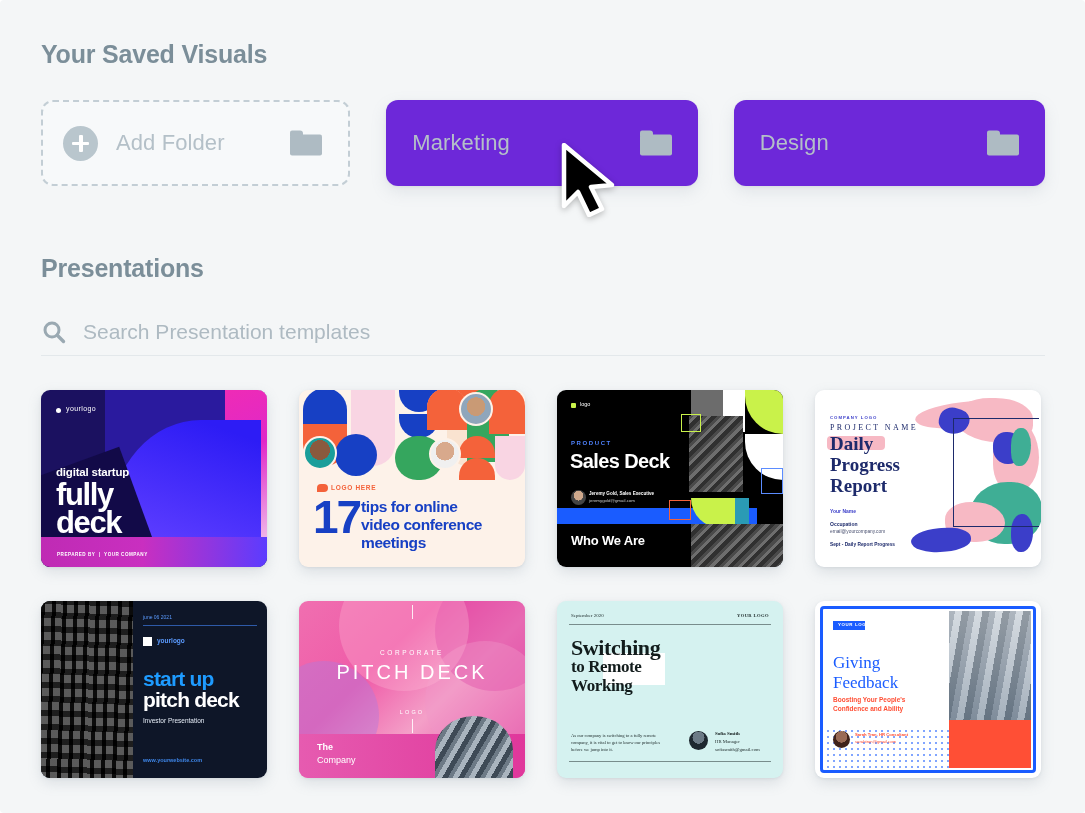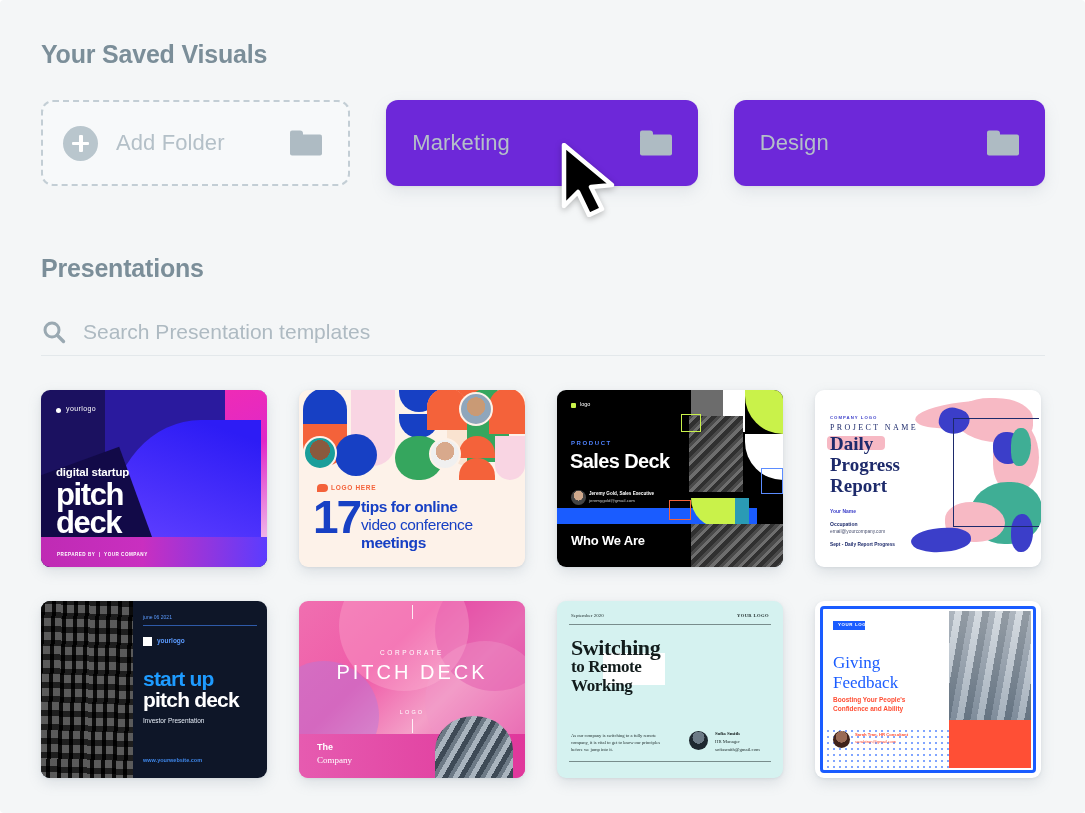--- a/index.html
+++ b/index.html
@@ -282,21 +282,21 @@
 
     <div class="thumb t1">
       <div class="wave-white"></div>
       <div class="wave-pink"></div>
       <div class="wave-navy"></div>
       <div class="wave-blue"></div>
       <div class="dark-corner"></div>
       <div class="logo-dot"></div>
       <div class="tt" style="left:25px;top:15px;font-size:7px;color:#fff;letter-spacing:.4px;">yourlogo</div>
       <div class="tt" style="left:15px;top:76px;font-size:11.5px;color:#fff;font-weight:bold;letter-spacing:-.2px;">digital startup</div>
-      <div class="tt" style="left:15px;top:89px;font-size:31px;line-height:31px;color:#fff;font-weight:bold;letter-spacing:-1.4px;">pitch</div>
+      <div class="tt" style="left:15px;top:89px;font-size:31px;line-height:31px;color:#fff;font-weight:bold;letter-spacing:-1.4px;">fully</div>
       <div class="tt" style="left:15px;top:117px;font-size:31px;line-height:31px;color:#fff;font-weight:bold;letter-spacing:-1.4px;">deck</div>
       <div class="footer"></div>
       <div class="tt" style="left:16px;bottom:10px;font-size:4.6px;color:#fff;font-weight:bold;letter-spacing:.5px;">PREPARED BY  |  YOUR COMPANY</div>
     </div>
 
     <div class="thumb t2">
       <div class="shape dome" style="left:4px;top:-2px;width:44px;height:40px;background:#1740c4;"></div>
       <div class="shape dome-d" style="left:4px;top:34px;width:44px;height:42px;background:#f4623a;"></div>
       <div class="shape" style="left:52px;top:-2px;width:44px;height:78px;background:#f9d5e3;border-radius:0 0 44px 44px;"></div>
       <div class="shape dome-d" style="left:100px;top:-2px;width:40px;height:24px;background:#1740c4;"></div>
@@ -314,21 +314,21 @@
       <div class="shape dome" style="left:160px;top:46px;width:36px;height:22px;background:#f4623a;"></div>
       <div class="shape dome" style="left:160px;top:68px;width:36px;height:22px;background:#f4623a;"></div>
       <div class="shape dome-d" style="left:196px;top:46px;width:30px;height:44px;background:#f9d5e3;"></div>
       <div class="av" style="left:4px;top:46px;width:34px;height:34px;background:radial-gradient(circle at 50% 40%,#8a5a3e 0 42%,#1a9e9a 43% 100%);"></div>
       <div class="av" style="left:130px;top:48px;width:32px;height:32px;background:radial-gradient(circle at 50% 40%,#d8a98c 0 42%,#f0f0f0 43% 100%);"></div>
       <div class="av" style="left:160px;top:2px;width:34px;height:34px;background:radial-gradient(circle at 50% 42%,#c99a75 0 40%,#8fa6bb 41% 100%);"></div>
       <div class="shape" style="left:18px;top:94px;width:11px;height:8px;background:#f4623a;border-radius:5px 5px 5px 0;"></div>
       <div class="tt" style="left:32px;top:94px;font-size:6.5px;color:#f4623a;font-weight:bold;letter-spacing:.7px;">LOGO HERE</div>
       <div class="tt" style="left:14px;top:104px;font-size:46px;line-height:46px;color:#1740c4;font-weight:bold;letter-spacing:-2px;">17</div>
       <div class="tt" style="left:62px;top:108px;font-size:15.5px;line-height:18px;color:#1740c4;font-weight:bold;letter-spacing:-.4px;text-align:right;">tips for online</div>
-      <div class="tt" style="left:62px;top:126px;font-size:15.5px;line-height:18px;color:#1740c4;font-weight:normal;letter-spacing:-.4px;">video conference</div>
+      <div class="tt" style="left:62px;top:126px;font-size:15.5px;line-height:18px;color:#1740c4;font-weight:bold;letter-spacing:-.4px;">video conference</div>
       <div class="tt" style="left:62px;top:144px;font-size:15.5px;line-height:18px;color:#1740c4;font-weight:bold;letter-spacing:-.4px;">meetings</div>
     </div>
 
     <div class="thumb t3">
       <div class="photo" style="left:134px;top:0;width:32px;height:42px;background:#6c6c6c;"></div>
       <div class="photo" style="left:166px;top:0;width:22px;height:42px;background:#fff;"></div>
       <div style="position:absolute;left:188px;top:0;width:38px;height:44px;background:#c9f24a;border-radius:0 0 0 38px;"></div>
       <div style="position:absolute;left:188px;top:44px;width:38px;height:46px;background:#fff;border-radius:0 0 0 38px;"></div>
       <div class="photo" style="left:132px;top:26px;width:54px;height:76px;"></div>
       <div style="position:absolute;left:124px;top:24px;width:20px;height:18px;border:1.2px solid #c9f24a;"></div>
@@ -392,21 +392,21 @@
       <div class="blob" style="right:-20px;top:40px;width:120px;height:120px;background:rgba(240,150,200,0.40);"></div>
       <div class="blob" style="left:40px;top:-40px;width:130px;height:130px;background:rgba(255,190,215,0.30);"></div>
       <div style="position:absolute;left:50%;top:4px;width:1px;height:14px;background:rgba(255,255,255,.85);"></div>
       <div style="position:absolute;left:50%;top:118px;width:1px;height:14px;background:rgba(255,255,255,.85);"></div>
       <div class="tt" style="left:0;right:0;top:48px;text-align:center;font-size:6.5px;color:#fff;letter-spacing:2.6px;white-space:normal;">CORPORATE</div>
       <div class="tt" style="left:0;right:0;top:60px;text-align:center;font-size:20px;color:#fff;letter-spacing:3px;white-space:normal;">PITCH DECK</div>
       <div class="tt" style="left:0;right:0;top:108px;text-align:center;font-size:5.5px;color:#fff;letter-spacing:2.2px;white-space:normal;">LOGO</div>
       <div class="bottombar"></div>
       <div class="circ-photo"></div>
       <div class="tt" style="left:18px;bottom:26px;font-size:9px;color:#fff;font-weight:bold;">The</div>
-      <div class="tt" style="left:18px;bottom:13px;font-size:9px;color:#fff;font-family:Liberation Serif, serif;">Company</div>
+      <div class="tt" style="left:18px;bottom:13px;font-size:9px;color:#fff;">Company</div>
     </div>
 
     <div class="thumb t7">
       <div class="inner">
         <div class="tt" style="left:2px;top:0;font-size:5px;color:#1d2a2a;font-family:'Liberation Serif',serif;">September 2020</div>
         <div class="tt" style="right:2px;top:0;font-size:4.6px;color:#1d2a2a;font-weight:bold;font-family:'Liberation Serif',serif;letter-spacing:.4px;">YOUR LOGO</div>
         <div class="rule" style="top:11px;"></div>
         <div style="position:absolute;left:34px;top:40px;width:62px;height:32px;background:#fff;"></div>
         <div class="tt" style="left:2px;top:26px;font-size:22px;line-height:18px;color:#121c1c;font-weight:bold;font-family:'Liberation Serif',serif;letter-spacing:-.4px;">Switching</div>
         <div class="tt" style="left:2px;top:45px;font-size:17px;line-height:18px;color:#121c1c;font-weight:bold;font-family:'Liberation Serif',serif;letter-spacing:-.4px;">to Remote</div>

